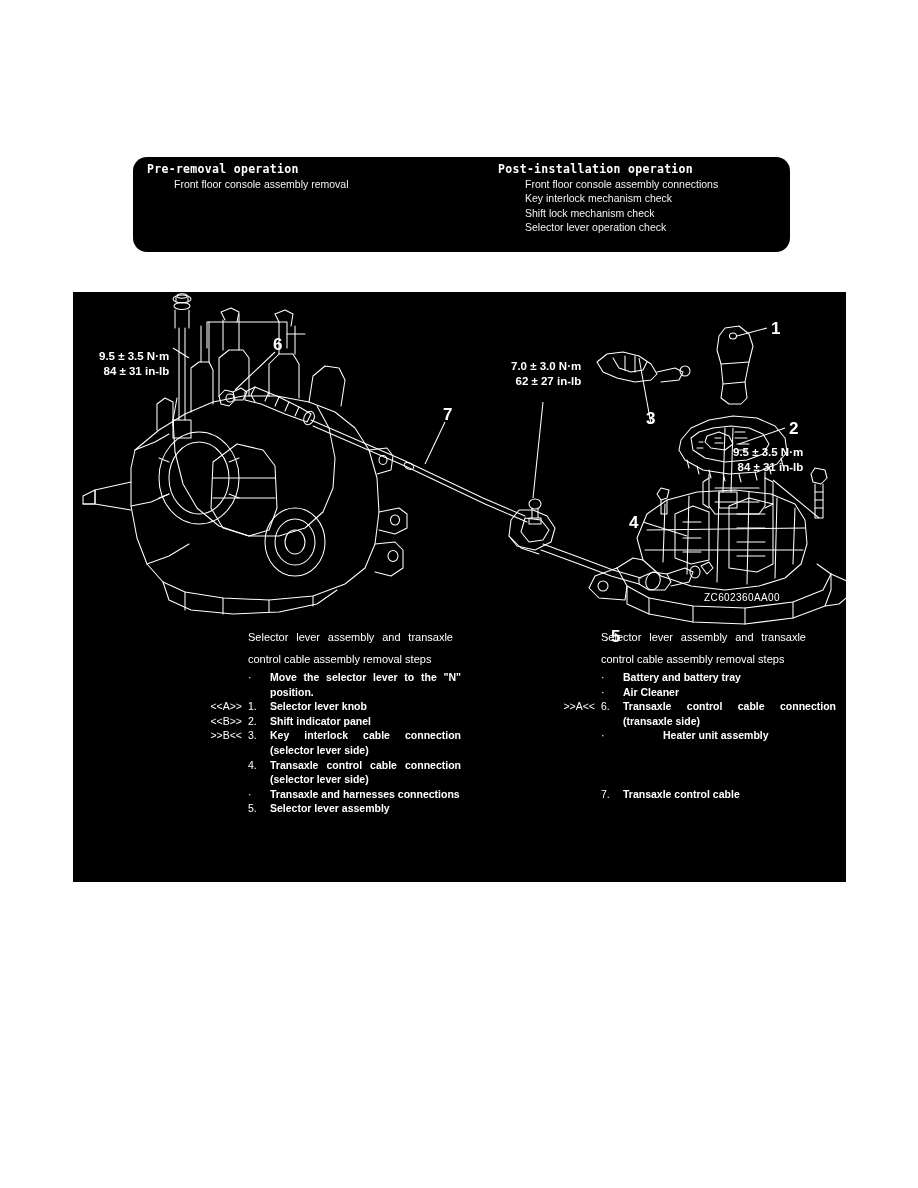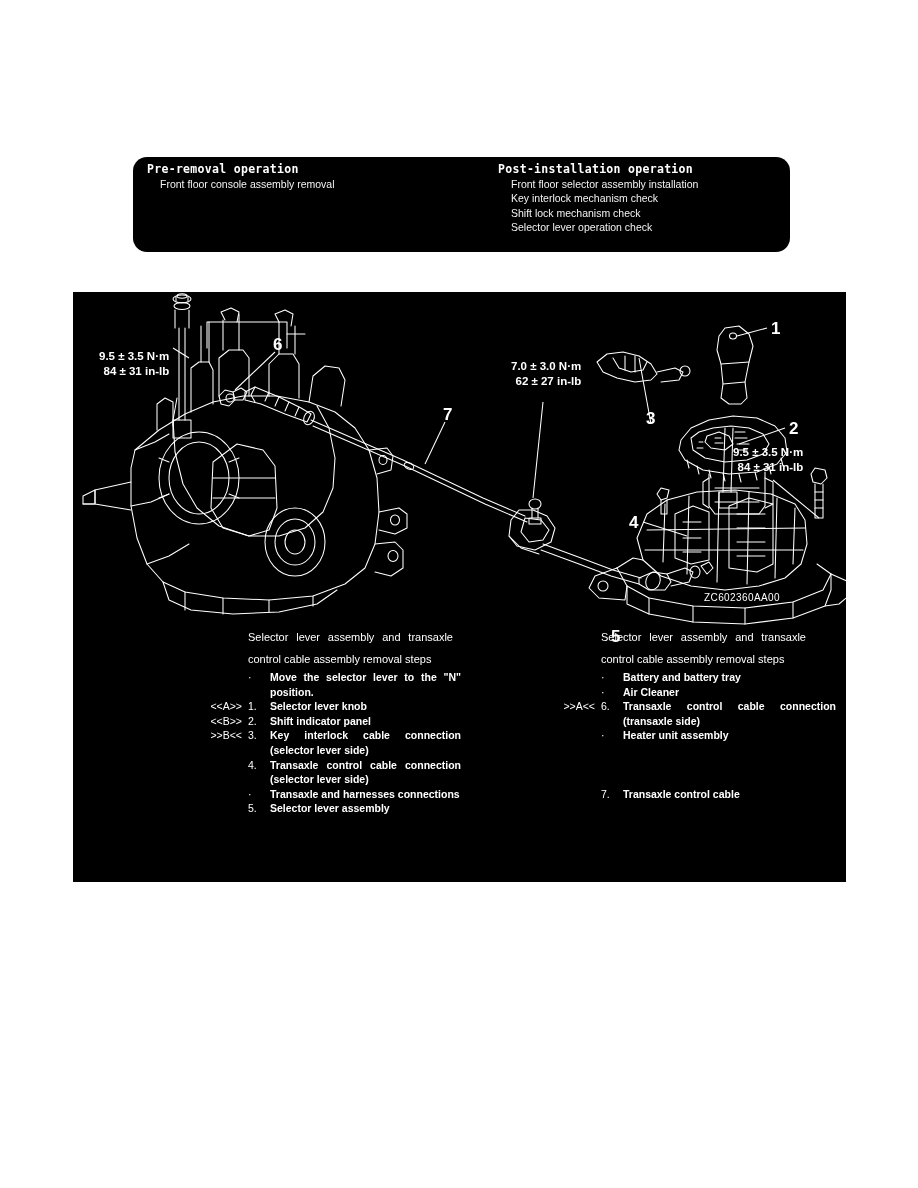--- a/index.html
+++ b/index.html
@@ -14,21 +14,21 @@
   .ops-col.left{left:14px;width:330px;}
   .ops-col.right{left:365px;width:285px;}
   .ops-head{
     font-family:"DejaVu Sans Mono",monospace;
     font-size:11.5px;font-weight:bold;letter-spacing:0.3px;
     color:#fff;line-height:15px;white-space:nowrap;
   }
   .ops-item{
     font-family:"Liberation Sans",sans-serif;
     font-size:10.5px;line-height:14.4px;color:#f2f2f2;
-    margin-left:13px;white-space:nowrap;
+    margin-left:27px;white-space:nowrap;
   }
 
   
   #diagram-panel{
     position:absolute;left:73px;top:292px;width:773px;height:590px;
     background:#000;color:#fff;overflow:hidden;
   }
   #diagram-svg{position:absolute;left:0;top:0;width:773px;height:340px;}
 
   .torque{
@@ -77,21 +77,21 @@
 </head>
 <body>
 
 <div id="ops-panel">
   <div class="ops-col left">
     <div class="ops-head">Pre-removal operation</div>
     <div class="ops-item">Front floor console assembly removal</div>
   </div>
   <div class="ops-col right">
     <div class="ops-head">Post-installation operation</div>
-    <div class="ops-item">Front floor selector assembly installation</div>
+    <div class="ops-item">Front floor console assembly connections</div>
     <div class="ops-item">Key interlock mechanism check</div>
     <div class="ops-item">Shift lock mechanism check</div>
     <div class="ops-item">Selector lever operation check</div>
   </div>
 </div>
 
 <div id="diagram-panel">
 
   <svg id="diagram-svg" viewBox="0 0 773 340">
     <g fill="none" stroke="#ffffff" stroke-width="1.05" stroke-linejoin="round" stroke-linecap="round">
@@ -362,21 +362,21 @@
       <div class="step-txt nojust">Air Cleaner</div>
     </div>
     <div class="step-row">
       <div class="step-mark">&gt;&gt;A&lt;&lt;</div>
       <div class="step-no">6.</div>
       <div class="step-txt">Transaxle control cable connection (transaxle side)</div>
     </div>
     <div class="step-row">
       <div class="step-mark"></div>
       <div class="step-no dot">·</div>
-      <div class="step-txt" style="max-width:150px;">Heater unit assembly</div>
+      <div class="step-txt" style="max-width:150px;margin-left:40px;">Heater unit assembly</div>
     </div>
     <div class="spacer"></div>
     <div class="spacer"></div>
     <div class="spacer"></div>
     <div class="step-row">
       <div class="step-mark"></div>
       <div class="step-no">7.</div>
       <div class="step-txt nojust">Transaxle control cable</div>
     </div>
   </div>

